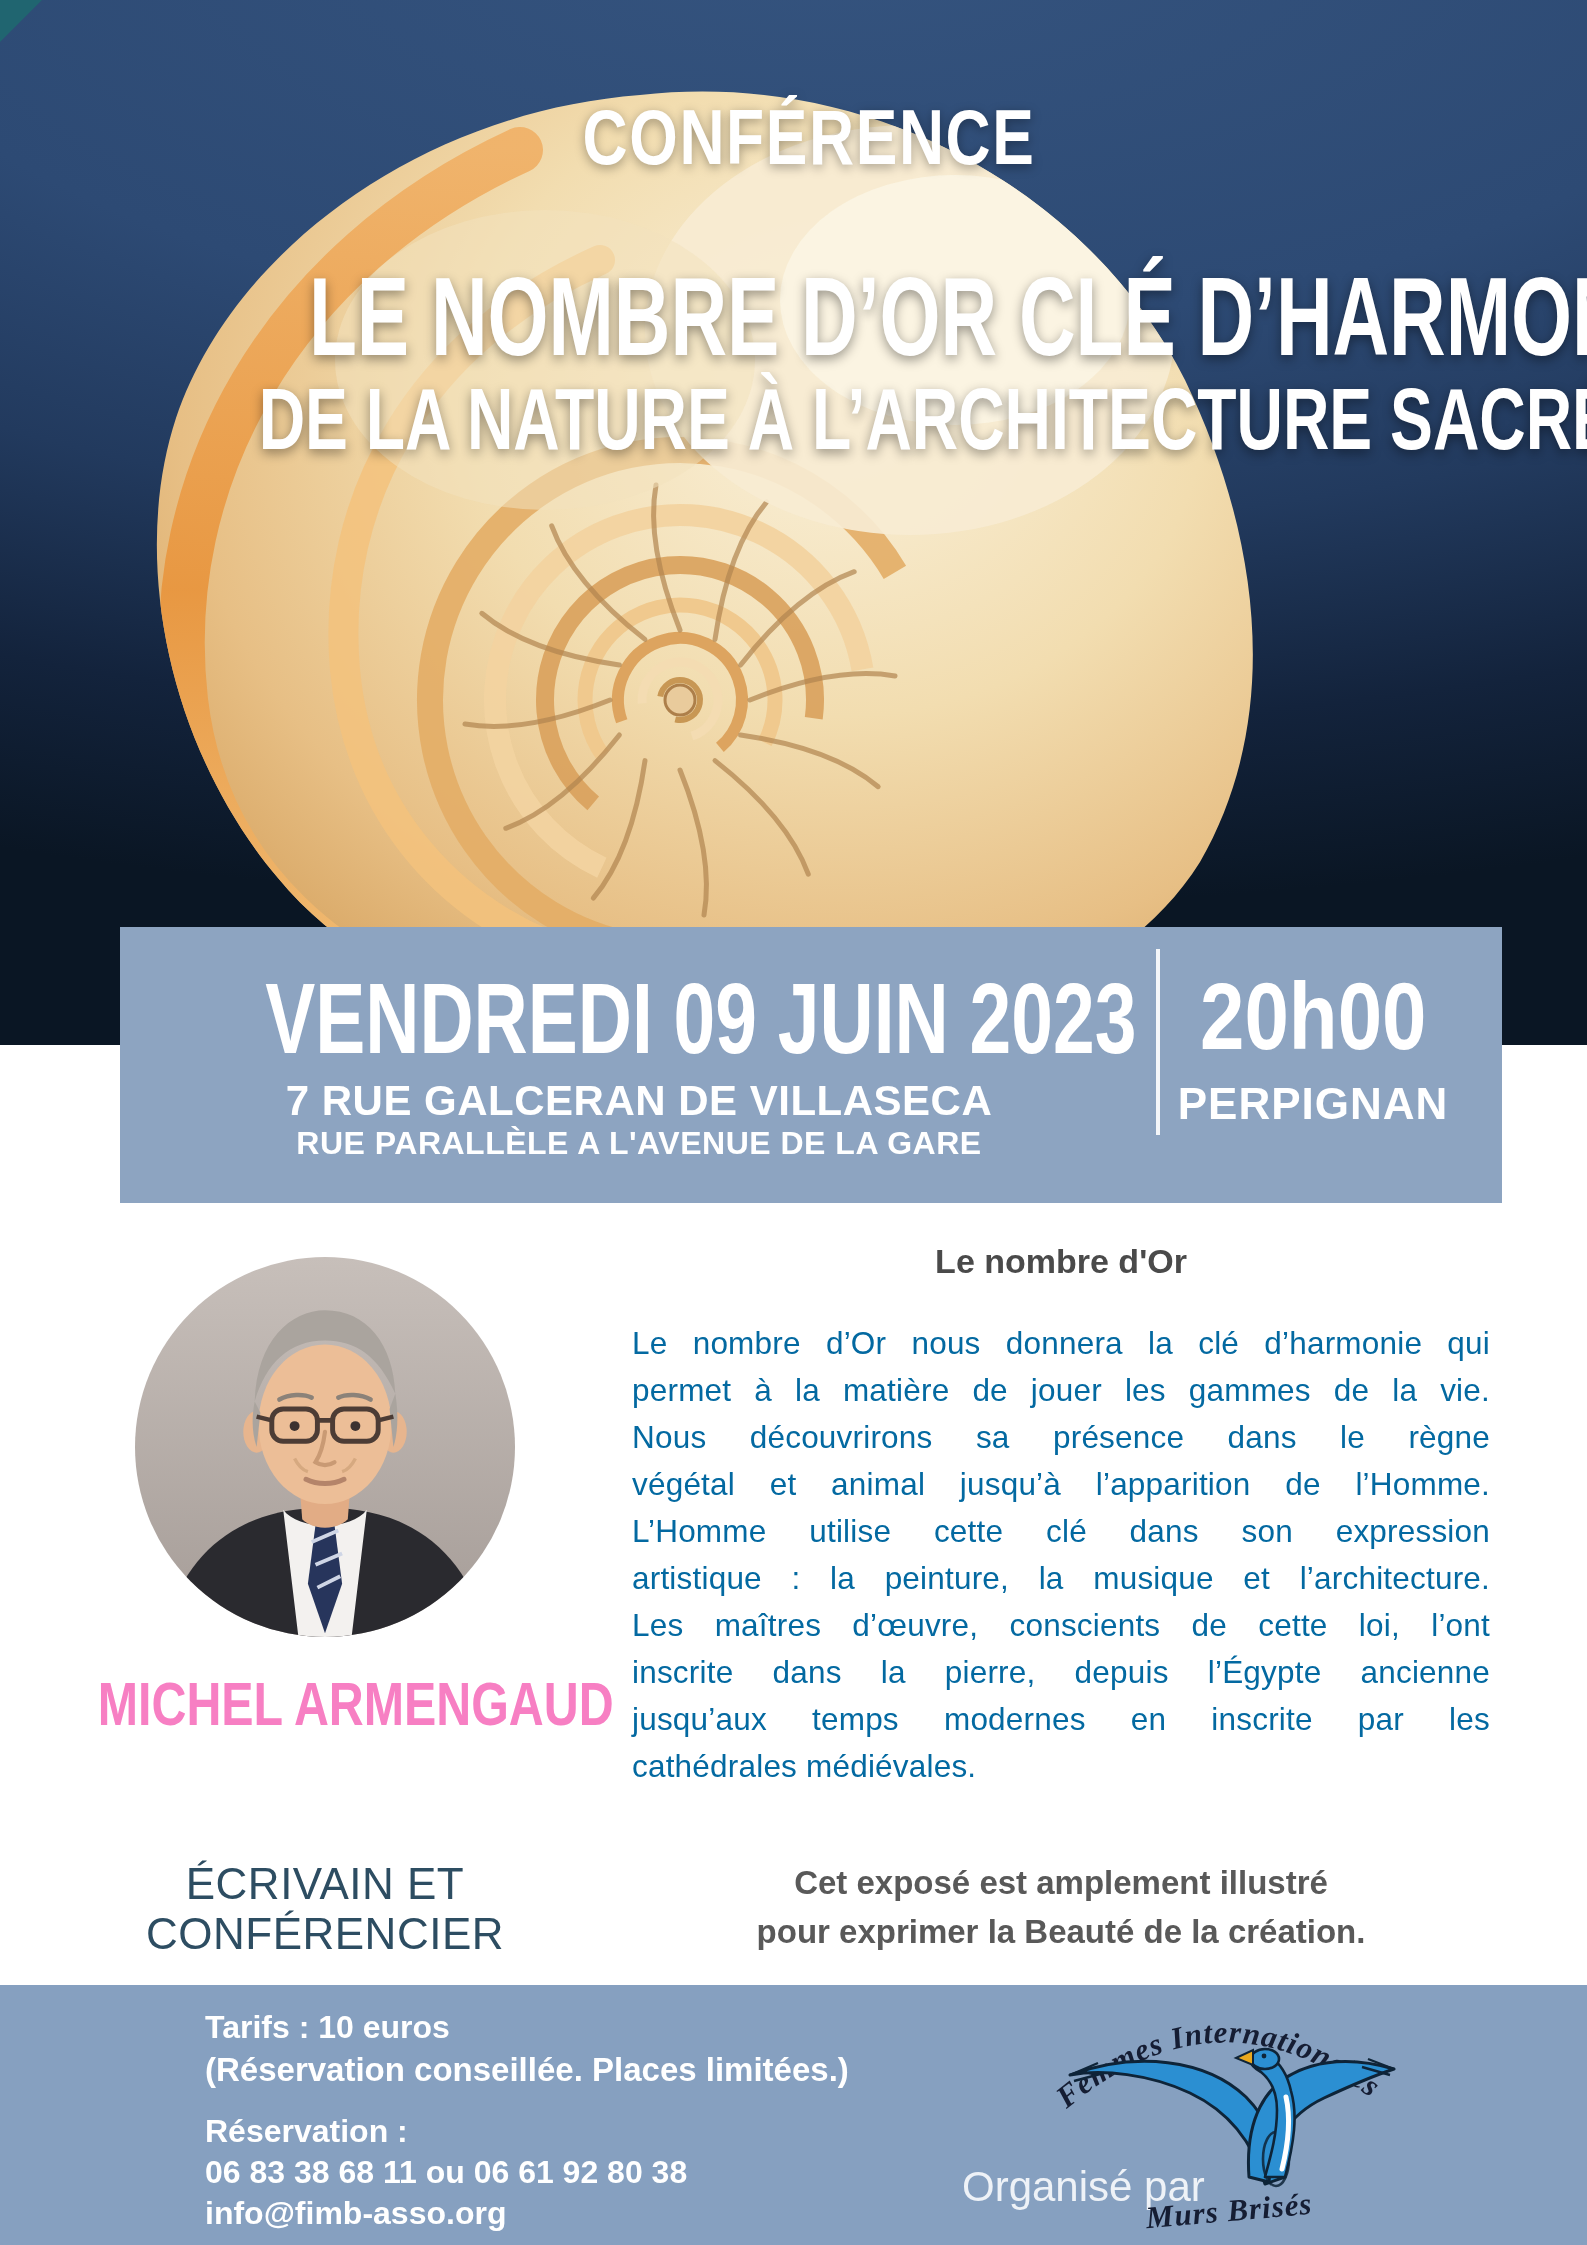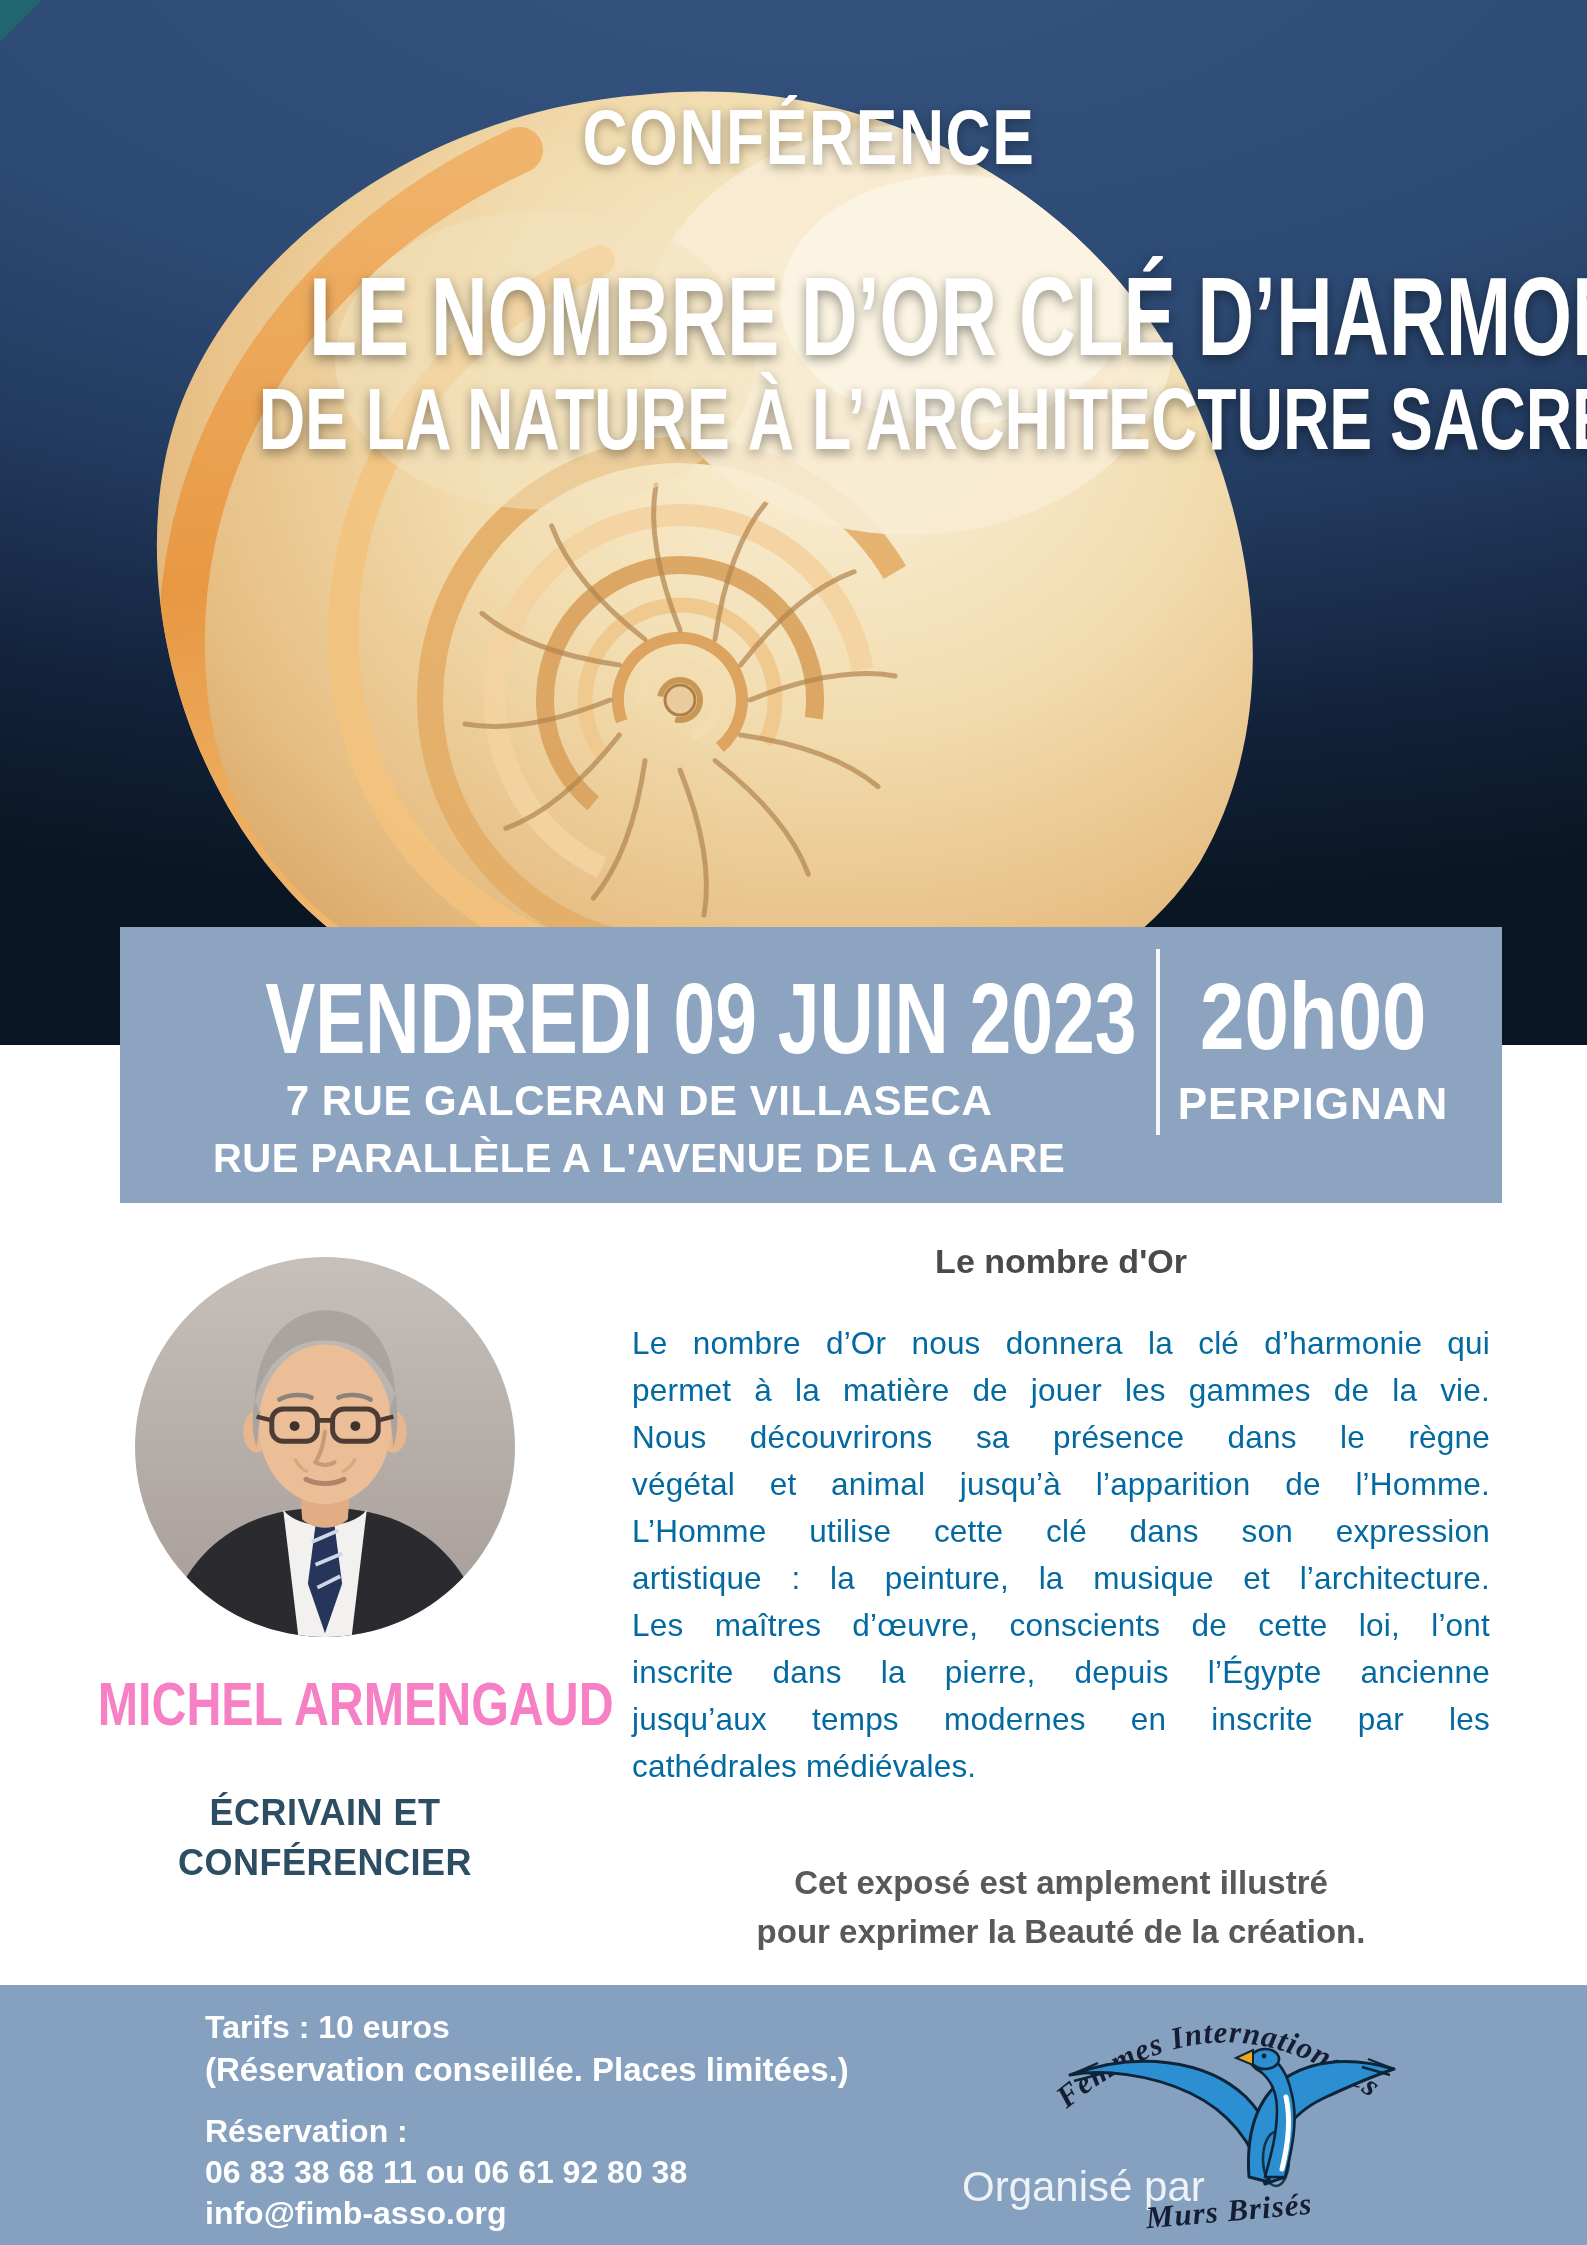--- a/index.html
+++ b/index.html
@@ -30,38 +30,38 @@
   .date-band{
     position:absolute;left:120px;top:927px;width:1344px;height:276px;
     background:#8da4c1;color:#ffffff;z-index:10;padding-left:38px;
   }
   .band-el{position:absolute;white-space:nowrap;}
   .band-center-left{left:0;width:1038px;text-align:center;}
   .band-center-right{left:1042px;width:302px;text-align:center;}
   .ev-date{top:34px;font-size:100px;font-weight:700;}
   .ev-date .scale{display:inline-block;transform:scaleX(.75);transform-origin:center top;}
   .ev-addr{top:150px;font-size:42px;font-weight:700;letter-spacing:.5px;}
-  .ev-note{top:209px;font-size:40px;font-weight:600;letter-spacing:.5px;}
+  .ev-note{top:198px;font-size:32px;font-weight:600;letter-spacing:.5px;}
   .ev-time{top:36px;font-size:94px;font-weight:700;}
   .ev-time .scale{display:inline-block;transform:scaleX(.85);transform-origin:center top;}
   .ev-city{top:152px;font-size:44px;font-weight:700;letter-spacing:1px;}
   .band-divider{position:absolute;left:1036px;top:22px;width:4px;height:186px;background:#f4f6f9;}
   
   .photo-circle{
     position:absolute;left:135px;top:1257px;width:380px;height:380px;border-radius:50%;
     overflow:hidden;z-index:6;
   }
   .speaker-name{
     position:absolute;left:25px;top:1668px;width:600px;text-align:center;
     color:#f77fc3;font-size:62px;font-weight:800;white-space:nowrap;z-index:6;
   }
   .speaker-name .scale{display:inline-block;transform:scaleX(.78);transform-origin:center top;}
   .speaker-role{
-    position:absolute;left:25px;top:1788px;width:600px;text-align:center;
-    color:#2d4d62;font-size:36px;font-weight:700;letter-spacing:.5px;line-height:50px;z-index:6;
+    position:absolute;left:25px;top:1859px;width:600px;text-align:center;
+    color:#2d4d62;font-size:44px;font-weight:400;letter-spacing:.5px;line-height:50px;z-index:6;
   }
   
   .article-heading{
     position:absolute;left:632px;top:1242px;width:858px;text-align:center;
     color:#4a4a4a;font-size:34px;font-weight:700;
   }
   .article-body{position:absolute;left:632px;top:1320px;width:858px;color:#0369a1;font-size:31.5px;letter-spacing:.2px;}
   .body-line{height:47px;line-height:47px;text-align:justify;text-align-last:justify;white-space:normal;}
   .body-line.last{text-align-last:left;}
   .article-closing{

